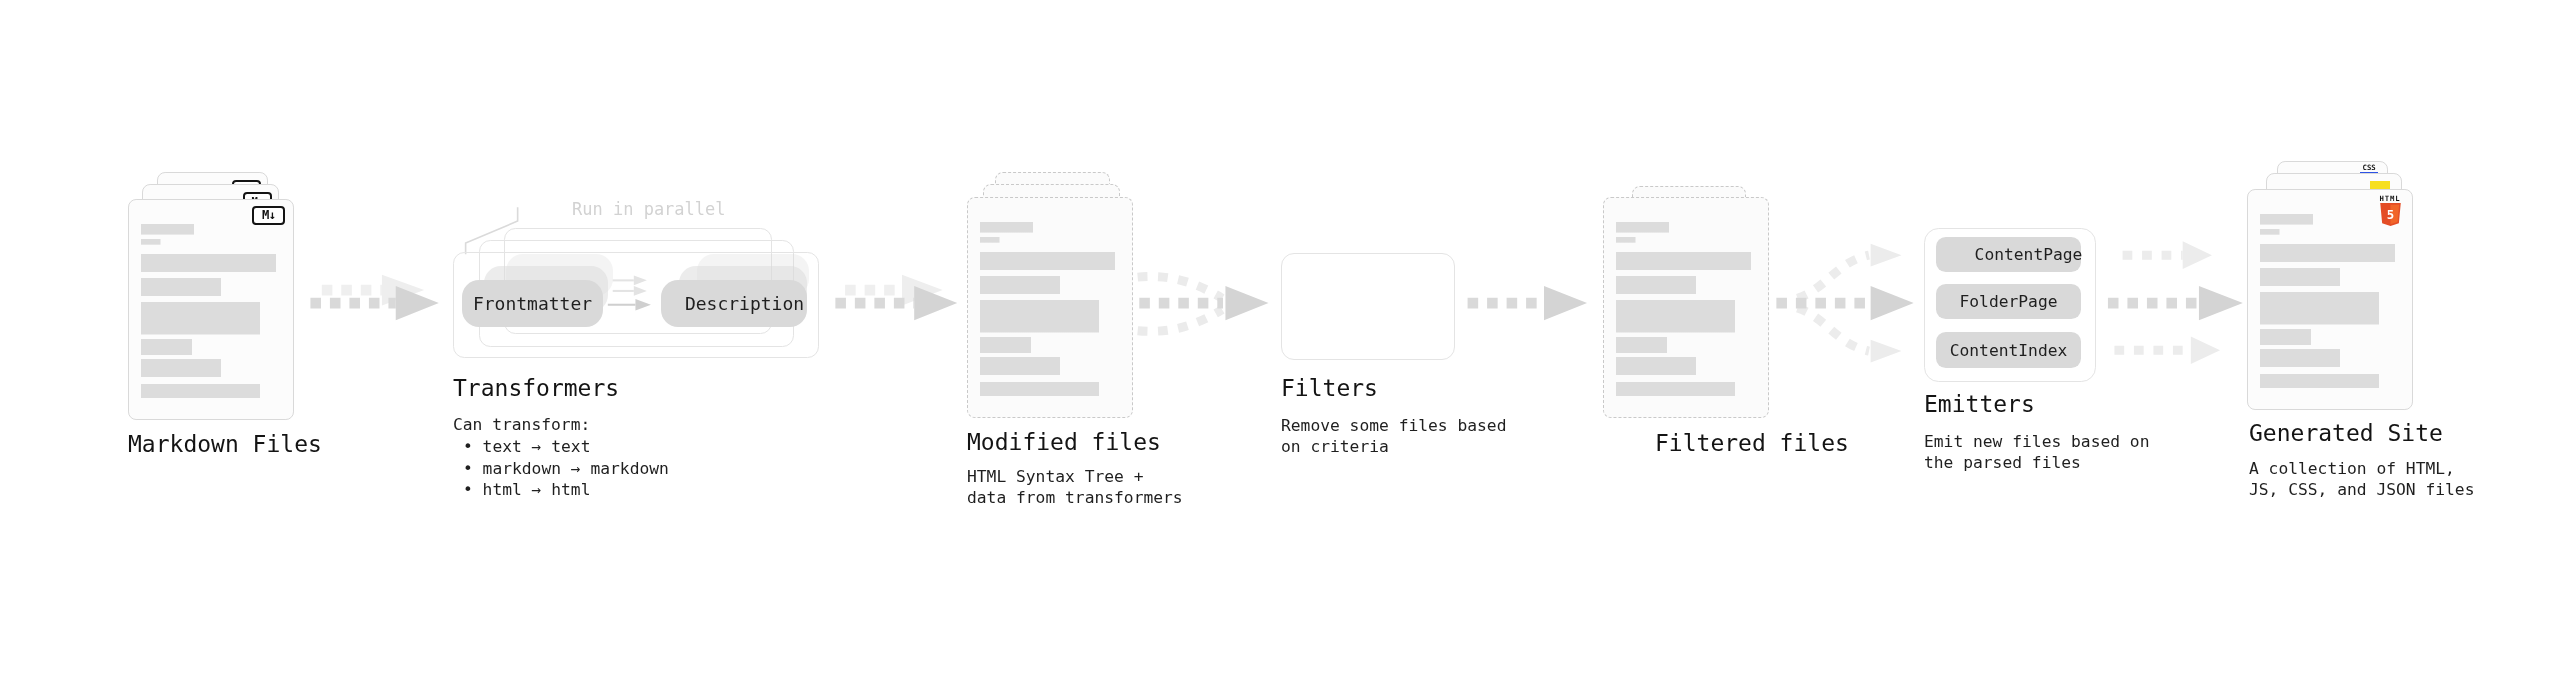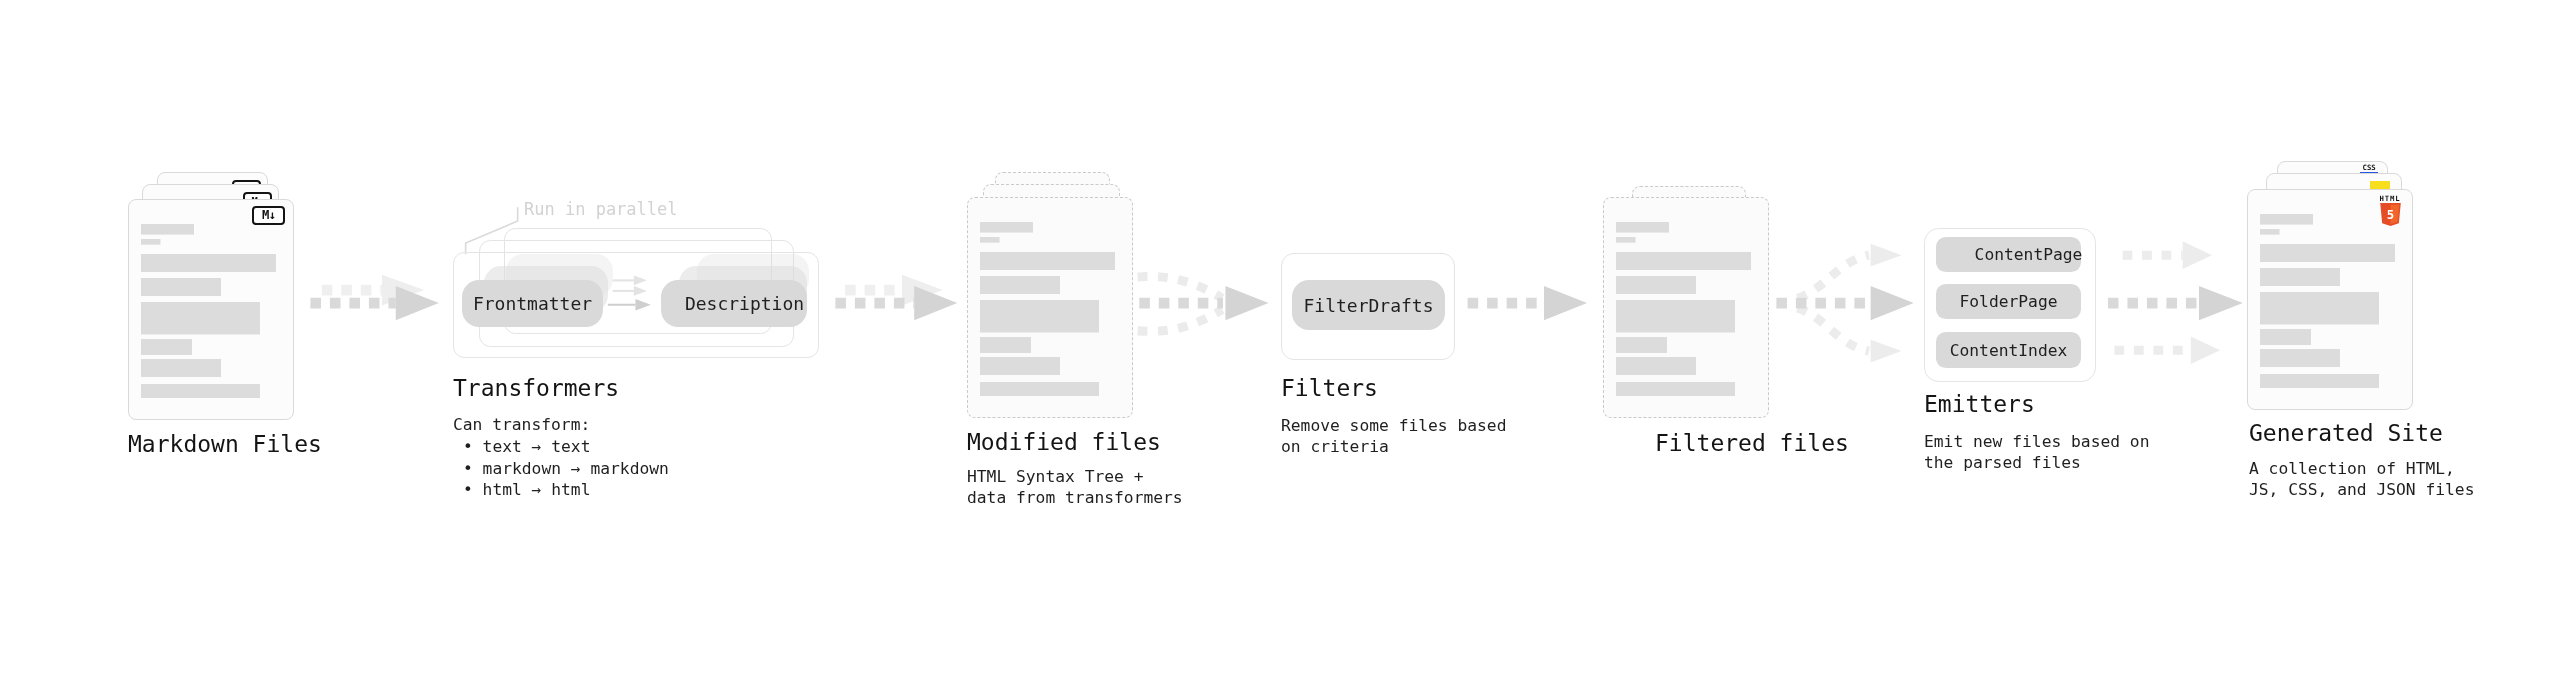--- a/index.html
+++ b/index.html
@@ -61,21 +61,21 @@
   }
   .pill.ghost1{opacity:.5;z-index:4;}
   .pill.ghost2{opacity:.28;z-index:3;}
   .pill.em{font-size:16.3px;border-radius:9.8px;z-index:6;}
 
   
   .stage-label{position:absolute;font-size:23px;line-height:24.4px;color:#141414;white-space:pre;z-index:6;}
   .stage-sub{position:absolute;font-size:16.3px;line-height:21px;color:#1f1f1f;white-space:pre;z-index:6;}
   .bullet{position:absolute;font-size:16.3px;line-height:21px;color:#1f1f1f;white-space:pre;z-index:6;}
   .bullet::before{content:"• ";}
-  .annotation{position:absolute;font-size:17px;color:#d2d2d2;white-space:pre;z-index:6;}
+  .annotation{position:absolute;font-size:17px;color:#d2d2d2;white-space:pre;z-index:6;margin-left:48px;}
 </style>
 </head>
 <body>
 
 <div class="canvas">
 
   <svg class="arrow-layer" width="2576" height="681" viewBox="0 0 3170 838">
 
     <g>
       <line x1="396" y1="357" x2="470" y2="357" stroke="#efefef" stroke-width="13" stroke-dasharray="13 11"></line>
@@ -164,21 +164,20 @@
   <div class="bullet" style="left:463px;top:479px;">html → html</div>
 
   <div class="tab dashed" style="left:995px;top:172px;width:115px;"></div>
   <div class="tab dashed z2" style="left:983px;top:184px;width:137px;"></div>
   <div class="doc dashed" style="left:967px;top:197px;"></div>
   <div class="stage-label" style="left:967px;top:430px;">Modified files</div>
   <div class="stage-sub" style="left:967px;top:466px;">HTML Syntax Tree +</div>
   <div class="stage-sub" style="left:967px;top:487px;">data from transformers</div>
 
   <div class="frame filled" style="left:1281px;top:253px;width:174px;height:107px;border-radius:13px;"></div>
-  <div class="pill" style="left:1292px;top:280px;width:153px;height:50px;">FilterDrafts</div>
   <div class="stage-label" style="left:1281px;top:376px;">Filters</div>
   <div class="stage-sub" style="left:1281px;top:415px;">Remove some files based</div>
   <div class="stage-sub" style="left:1281px;top:436px;">on criteria</div>
 
   <div class="tab dashed" style="left:1632px;top:186px;width:114px;"></div>
   <div class="doc dashed" style="left:1603px;top:197px;"></div>
   <div class="stage-label" style="left:1607px;top:431px;margin-left:48px;">Filtered files</div>
 
   <div class="frame filled" style="left:1924px;top:228px;width:172px;height:154px;border-radius:14.6px;"></div>
   <div class="pill em" style="left:1936px;top:237px;width:145px;height:35px;padding-left:40px;">ContentPage</div>

